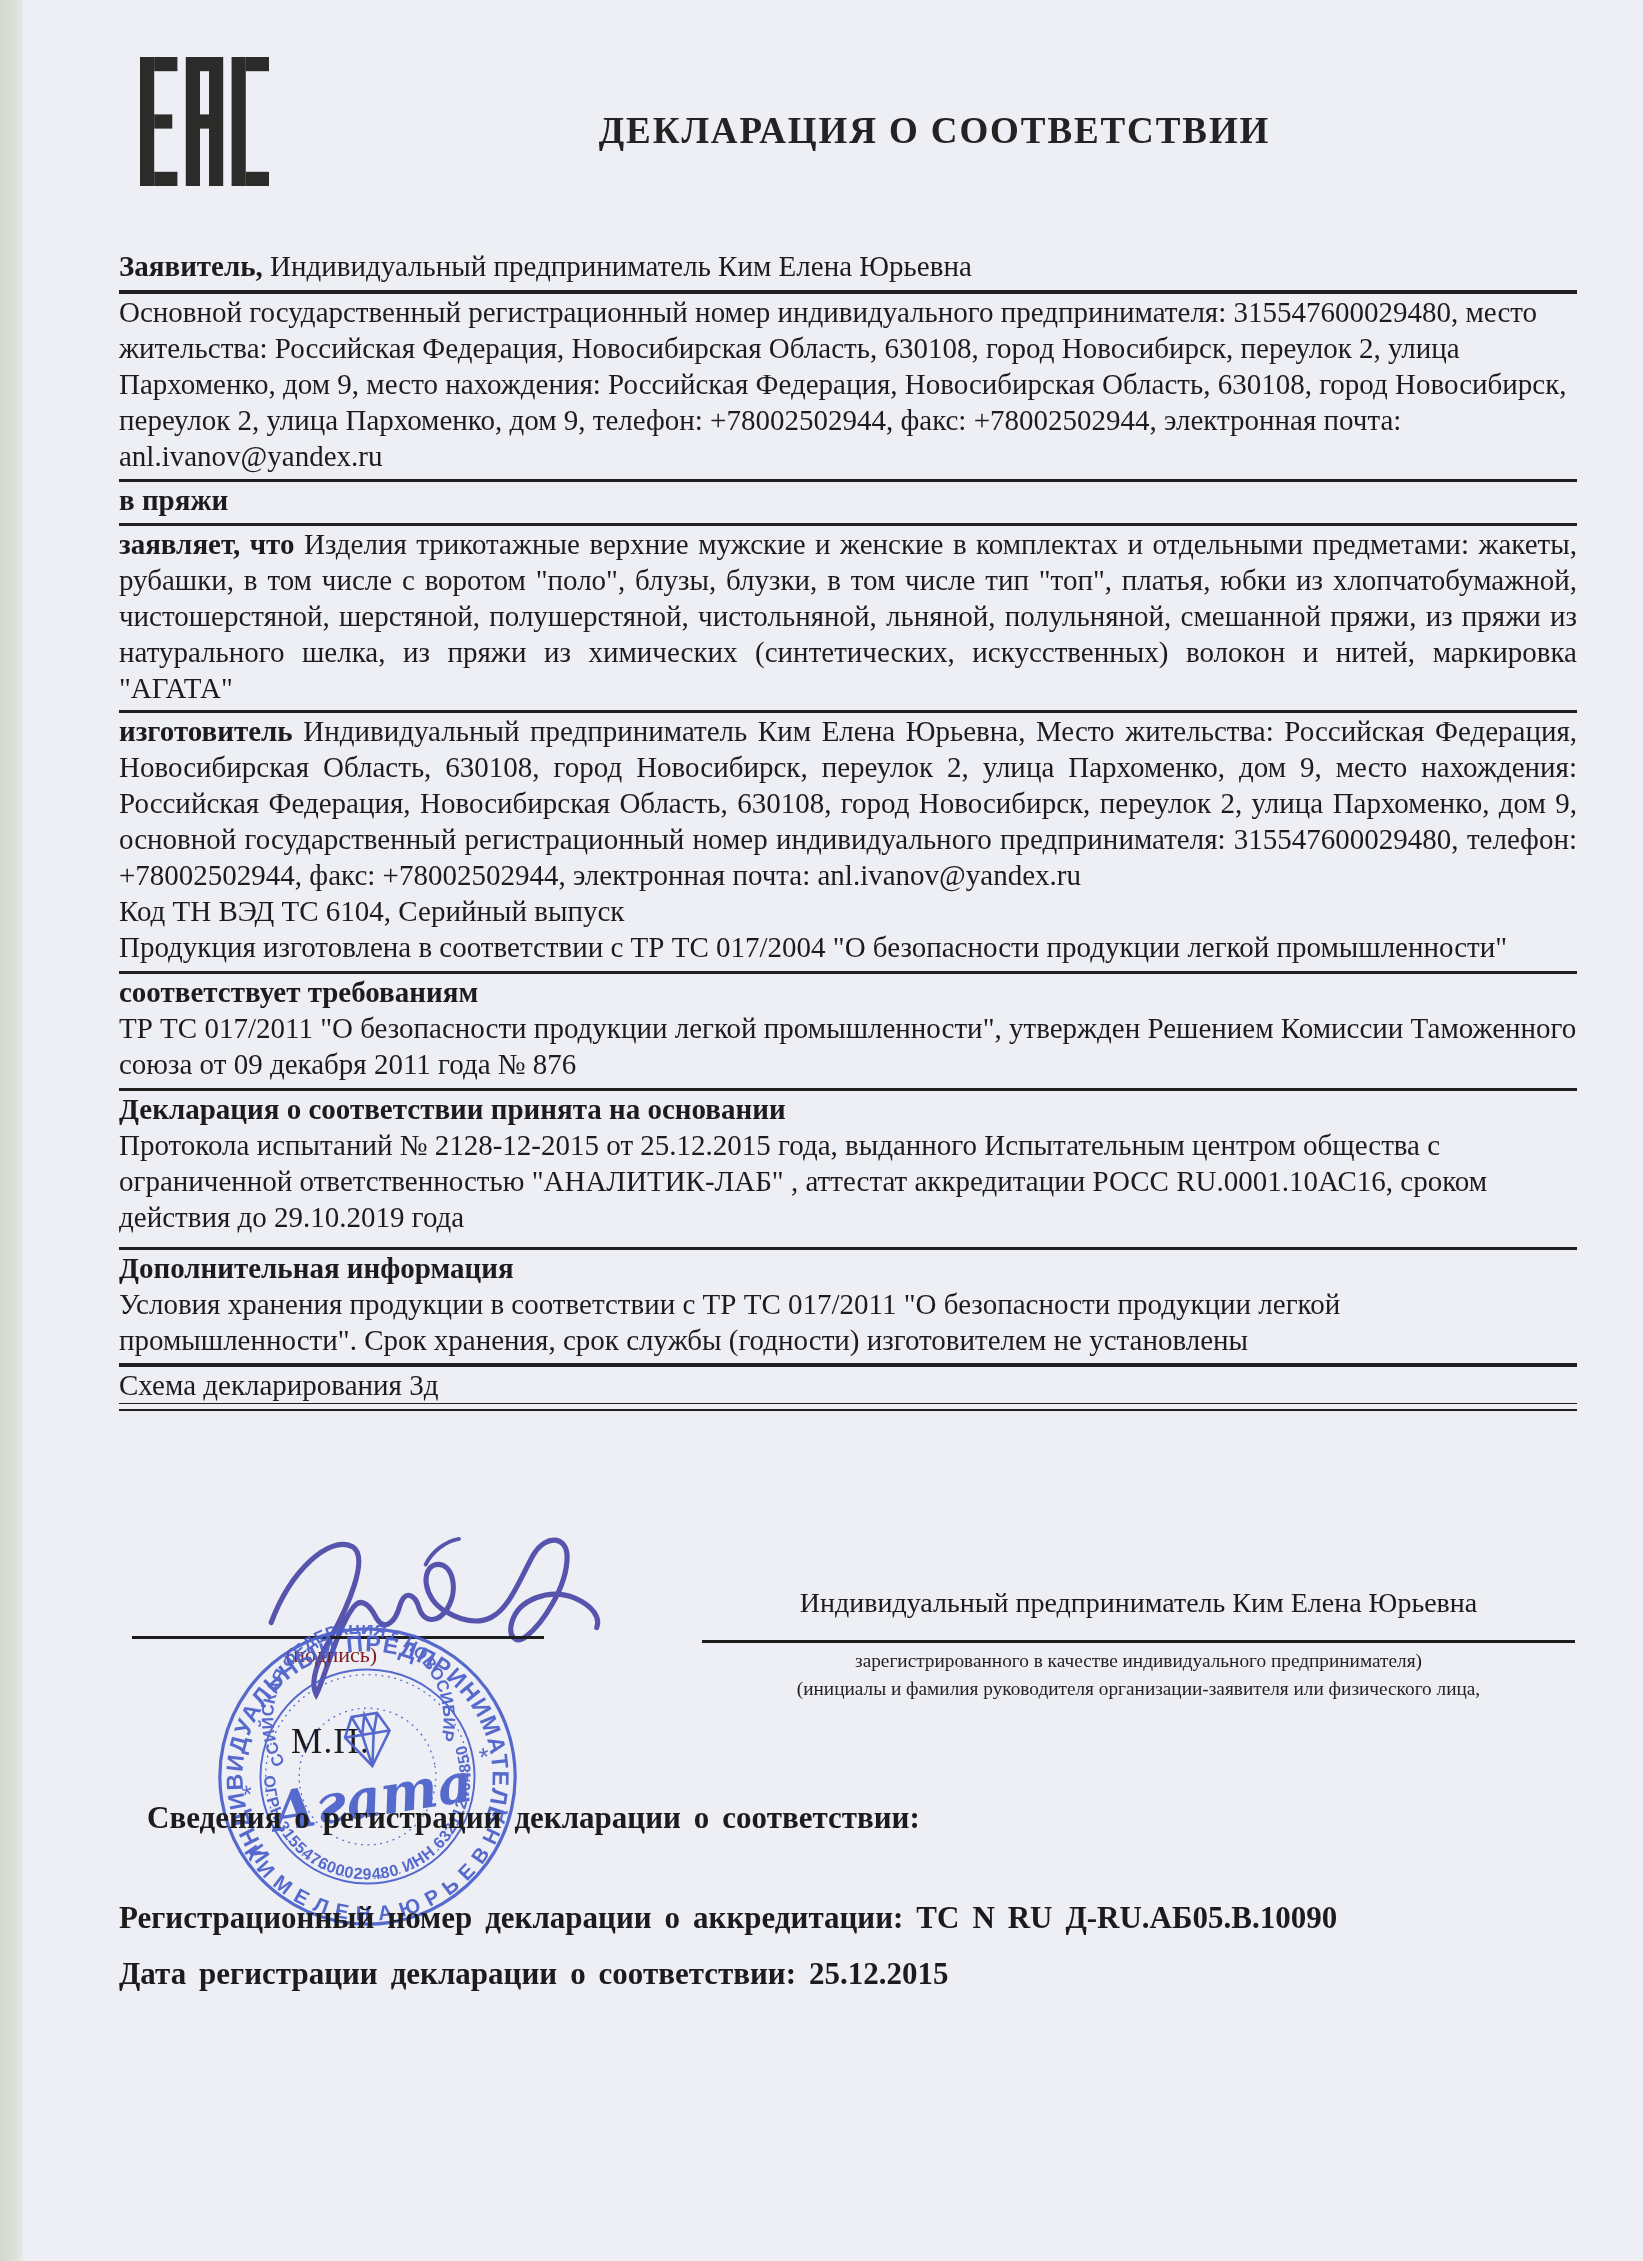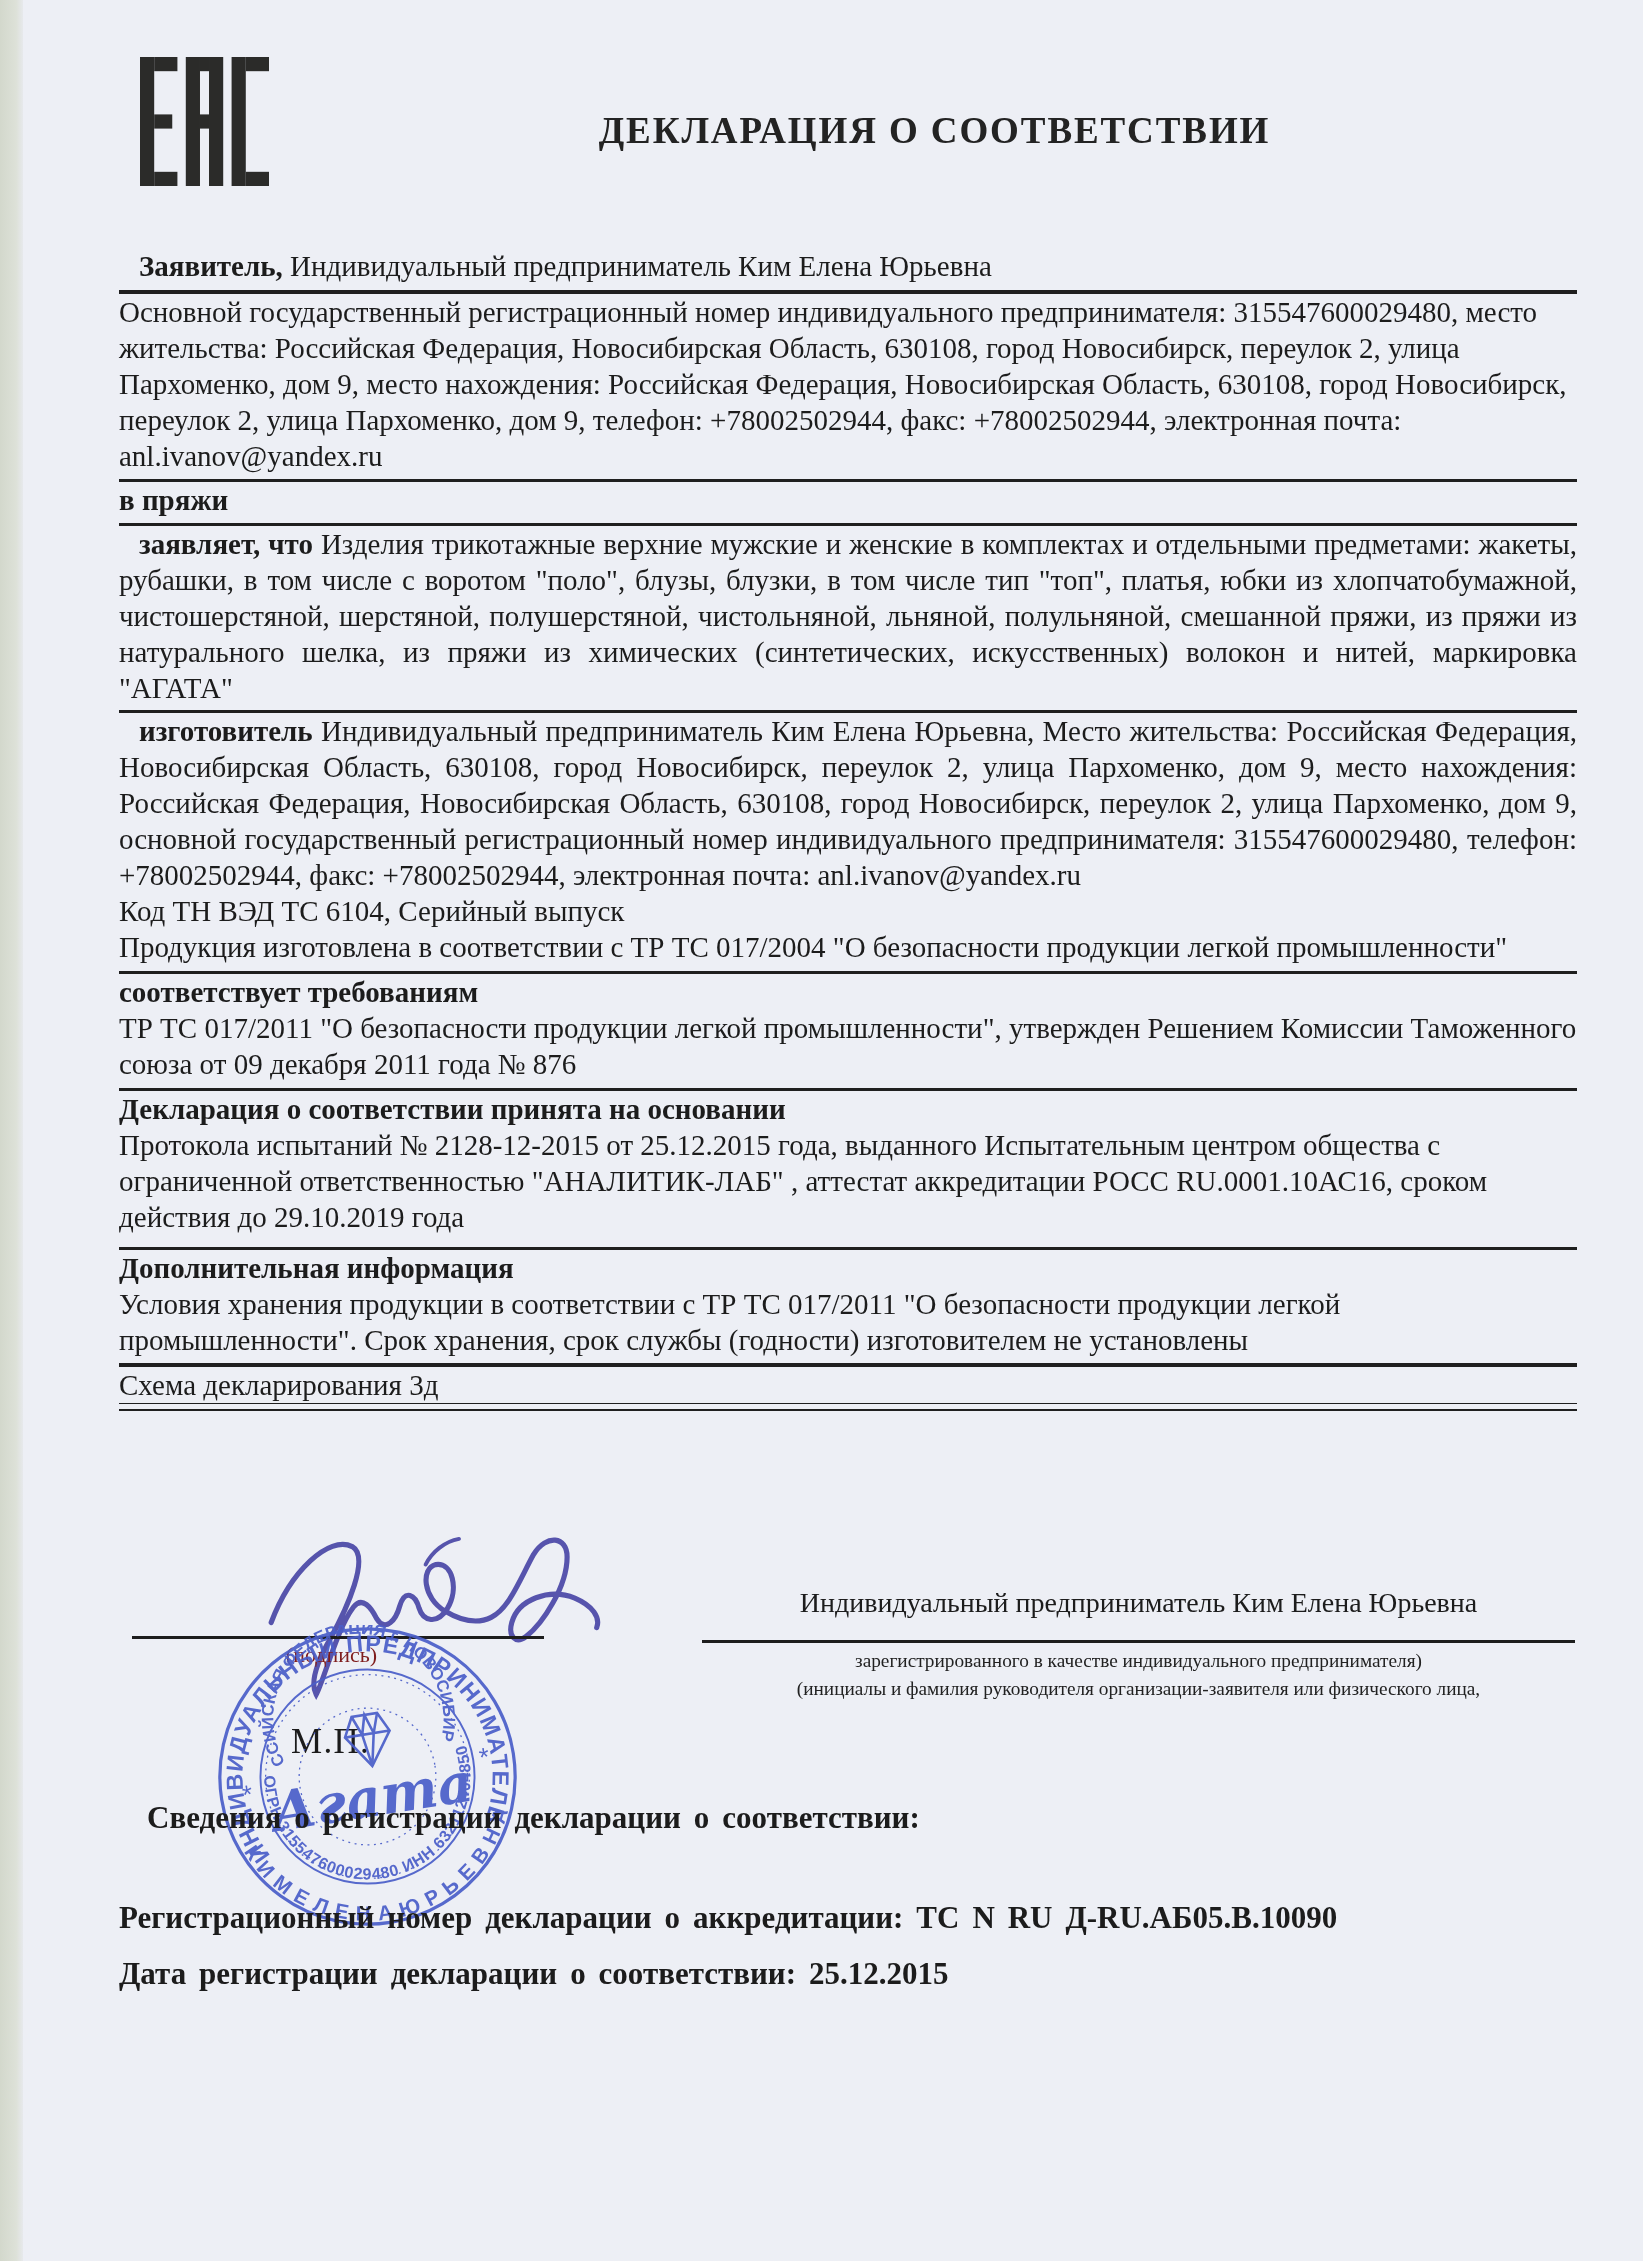--- a/index.html
+++ b/index.html
@@ -11,21 +11,21 @@
   .eac{position:absolute;left:140px;top:57px;width:129px;height:129px;}
   
   .title{position:absolute;left:451px;top:108px;width:967px;text-align:center;
          font-weight:bold;font-size:37px;line-height:46px;letter-spacing:1.9px;color:#232323;}
   
   .content{position:absolute;left:119px;top:248px;width:1458px;font-size:29px;line-height:36px;}
   .content p{margin:0;padding:0;}
   .rule{height:3.2px;background:#1f1f1f;margin-top:5.2px;}
   .rule-thin{height:1.9px;background:#1f1f1f;}
   .just{text-align:justify;}
-  .b{font-weight:bold;margin-left:20px;}
+  .b{font-weight:bold;}
   .mt6{margin-top:3.9px;}.mt8{margin-top:5.2px;}.mt10{margin-top:6.4px;}
   .mt12{margin-top:7.7px;}.mt18{margin-top:11.6px;}
   
   .sigline{position:absolute;height:2.6px;background:#1d1d1d;}
   .sig-caption{position:absolute;left:235px;top:1642px;width:193px;text-align:center;
                font-size:22px;color:#7f1d1d;}
   .right-name{position:absolute;left:702px;top:1587px;width:873px;text-align:center;font-size:28px;}
   .right-fine{position:absolute;left:702px;top:1647px;width:873px;text-align:center;
               font-size:19.3px;line-height:28px;color:#222;}
   .mp{position:absolute;left:291px;top:1722px;font-size:35px;letter-spacing:1.3px;color:#1b1b1b;}

